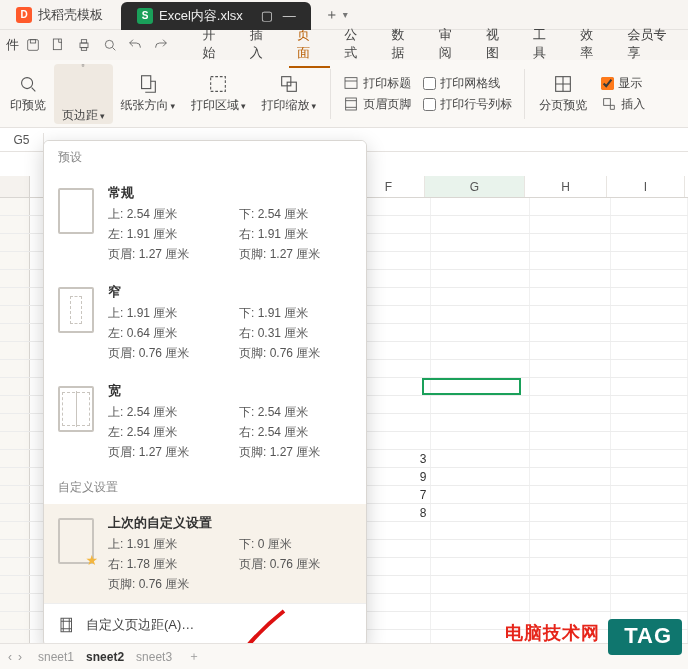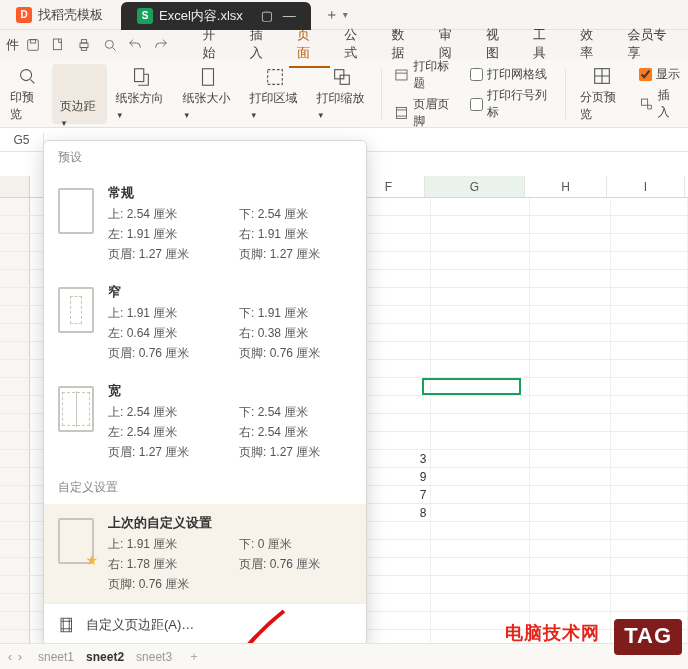--- a/index.html
+++ b/index.html
@@ -72,21 +72,21 @@
   .dd-custom{ display:flex; align-items:center; gap:10px; padding:12px 14px;}
   .dd-custom svg{ width:18px; height:18px; stroke:#555; fill:none; stroke-width:1.3;}
   .arrow{ position:absolute; left:130px; top:465px; width:120px; height:170px; pointer-events:none;}
 
   
   .sheetbar { position:absolute; left:0; right:0; bottom:0; height:26px; background:#faf8f5; border-top:1px solid #e5e2df; display:flex; align-items:center; font-size:12px; color:#555; gap:6px; padding-left:8px;}
   .sheetbar span{ color:#999;}
 
   
   .brand1{ position:absolute; right:88px; bottom:24px; font-size:18px; font-weight:bold; color:#e6251a; letter-spacing:1px;}
-  .brand2{ position:absolute; right:6px; bottom:14px; background:#7f1d1d; color:#fff; font-size:22px; font-weight:800; padding:4px 10px 6px 10px; border-radius:4px; letter-spacing:1px;text-align:center;}
+  .brand2{ position:absolute; right:6px; bottom:14px; background:#0f766e; color:#fff; font-size:22px; font-weight:800; padding:4px 10px 6px 16px; border-radius:4px; letter-spacing:1px;text-align:center;}
 </style>
 </head>
 <body>
 
 <div class="titlebar">
   <div class="tab">
     <span class="ticon orange">D</span>
     <span>找稻壳模板</span>
   </div>
   <div class="tab dark">
@@ -168,26 +168,20 @@
         <path d="M7 3v18M17 3v18M4 7h16M4 17h16"></path>
       </svg>
     <span><span>页边距</span><span class="caret">▾</span></span>
   </div>
   <div class="tool">
     <svg viewBox="0 0 24 24">
         <rect x="5" y="3" width="10" height="14"></rect>
         <path d="M15 9h5v12H9"></path>
       </svg>
     <span><span>纸张方向</span><span class="caret">▾</span></span>
-  </div>
-  <div class="tool">
-    <svg viewBox="0 0 24 24">
-        <rect x="6" y="3" width="12" height="18"></rect>
-      </svg>
-    <span><span>纸张大小</span><span class="caret">▾</span></span>
   </div>
   <div class="tool">
     <svg viewBox="0 0 24 24">
         <rect x="4" y="4" width="16" height="16" stroke-dasharray="3 2"></rect>
       </svg>
     <span><span>打印区域</span><span class="caret">▾</span></span>
   </div>
   <div class="tool">
     <svg viewBox="0 0 24 24">
         <rect x="4" y="4" width="10" height="10"></rect>
@@ -559,21 +553,21 @@
         </div>
       </div>
       <div class="dd-item ">
         <div class="dd-thumb narrow"></div>
         <div class="dd-body">
           <h4>窄</h4>
           <div class="dd-grid">
             <span>上: 1.91 厘米</span>
             <span>下: 1.91 厘米</span>
             <span>左: 0.64 厘米</span>
-            <span>右: 0.38 厘米</span>
+            <span>右: 0.31 厘米</span>
             <span>页眉: 0.76 厘米</span>
             <span>页脚: 0.76 厘米</span>
           </div>
         </div>
       </div>
       <div class="dd-item ">
         <div class="dd-thumb wide"></div>
         <div class="dd-body">
           <h4>宽</h4>
           <div class="dd-grid">

